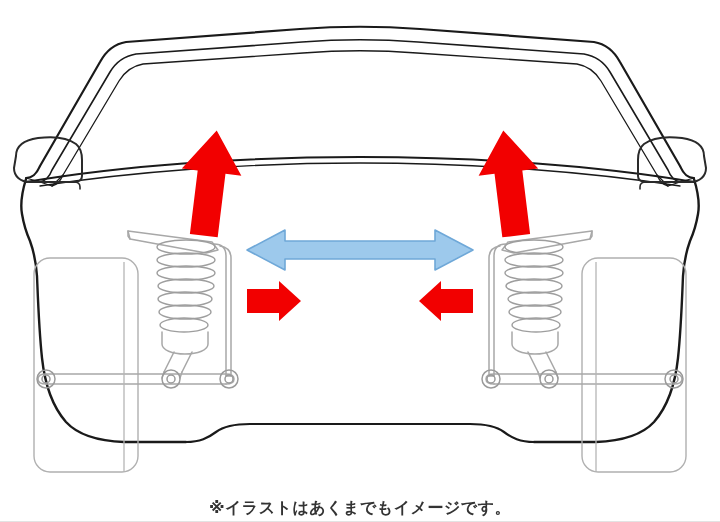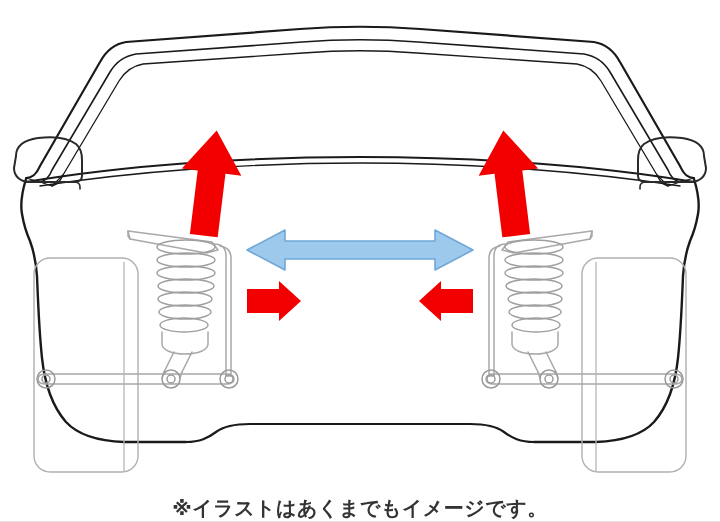--- a/index.html
+++ b/index.html
@@ -31,21 +31,21 @@
     width: 720px;
     height: 27px;
     display: flex;
     align-items: center;
     justify-content: center;
     border-bottom: 1px solid #e3e3e3;
     box-sizing: border-box;
   }
   #caption-text {
     font-family: "DejaVu Sans", "Liberation Sans", sans-serif;
-    font-size: 20px;
+    font-size: 16px;
     font-weight: 700;
     color: #333333;
     letter-spacing: 0.5px;
     white-space: nowrap;
   }
 </style>
 </head>
 <body>
 
 <div id="screen">

